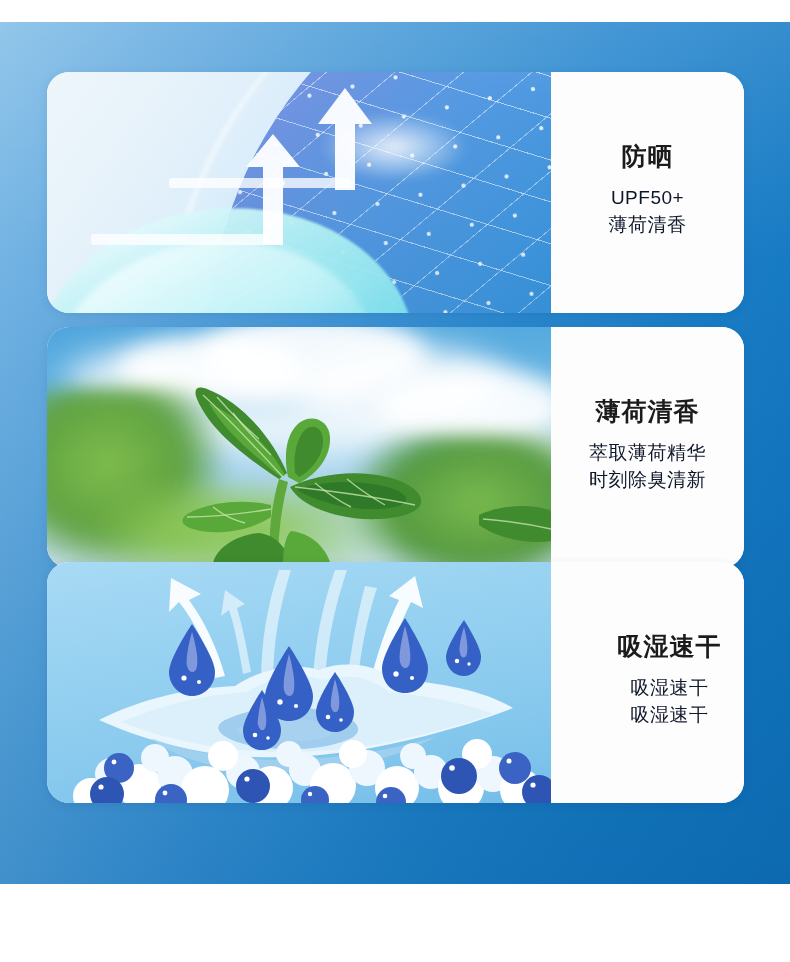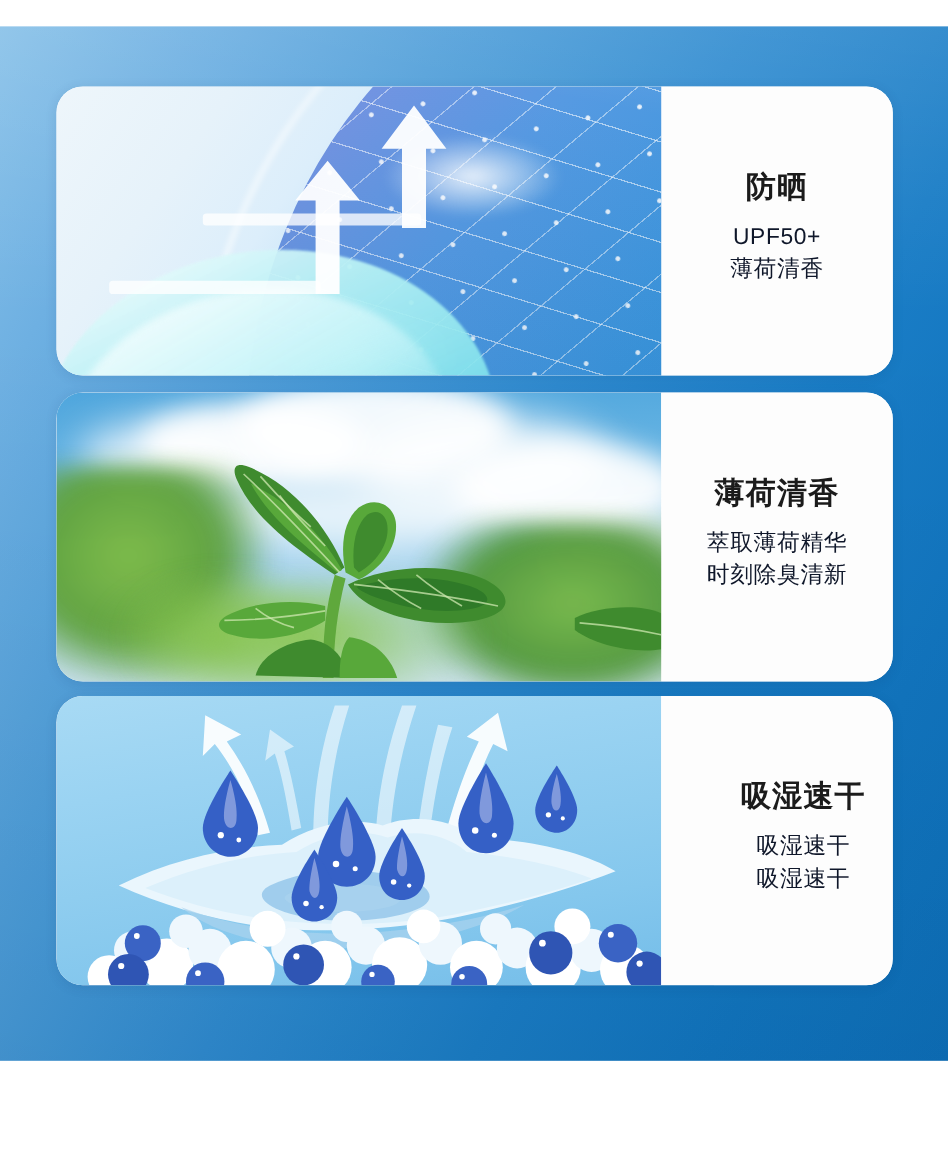--- a/index.html
+++ b/index.html
@@ -28,21 +28,21 @@
   }
 
   
   .card{
     position:absolute;left:47px;width:697px;height:241px;
     background:#fdfdfd;border-radius:22px;overflow:hidden;
     display:flex;box-shadow:0 2px 10px rgba(0,40,90,.10);
   }
   #card-0{top:72px;}
   #card-1{top:327px;}
-  #card-2{top:580px;gap:44px;}
+  #card-2{top:562px;gap:44px;}
 
   .card-media{position:relative;width:504px;height:241px;overflow:hidden;flex:0 0 504px;}
   .card-body{
     flex:1;display:flex;flex-direction:column;align-items:center;justify-content:center;
     background:#fdfdfd;padding-bottom:2px;
   }
   .card-title{
     font-size:25px;font-weight:bold;color:#1b1b1b;letter-spacing:1px;
     line-height:1;margin-bottom:16px;
   }

